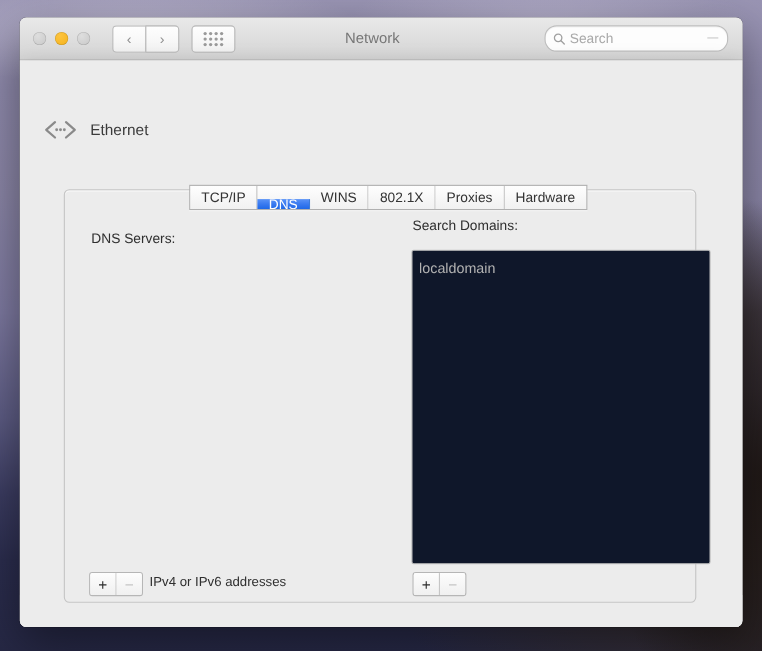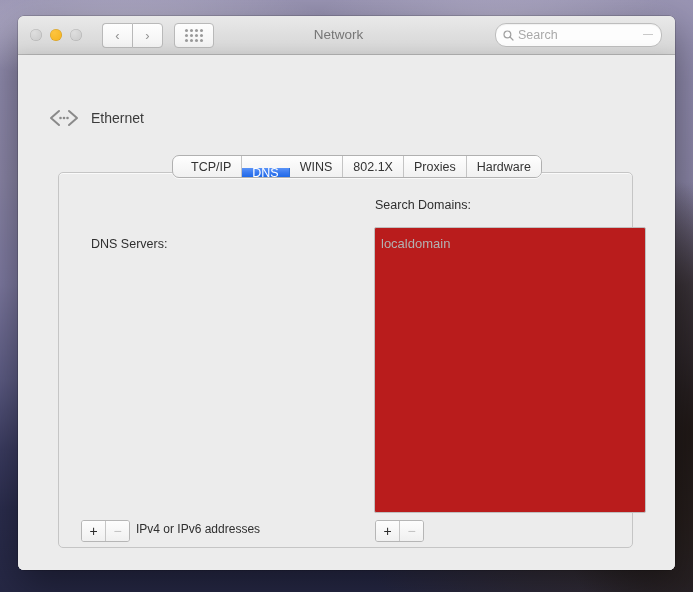--- a/index.html
+++ b/index.html
@@ -169,45 +169,44 @@
     height: 524px;
     background: #ececec;
     border-bottom-left-radius: 4px;
     border-bottom-right-radius: 4px;
     box-shadow: 0 8px 22px rgba(0,0,0,0.28), 0 1px 0 rgba(0,0,0,0.12);
   }
 
   
   #sheet-header {
     position: absolute;
-    left: 29px; top: 52px;
+    left: 20px; top: 52px;
     display: flex; align-items: center;
   }
   #ethernet-icon {
     width: 34px; height: 22px;
     margin-right: 10px;
   }
   #ethernet-label {
     font-size: 14px;
     color: #3b3b3b;
   }
 
   
   #tabbar {
     position: absolute;
-    left: 154px; top: 100px;
+    left: 154px; top: 113px;
     display: flex;
     height: 21px;
     border: 1px solid #b0b0b0;
-    border-radius: 7px;
+    border-radius: 0;
     overflow: hidden;
     background: linear-gradient(180deg, #fefefe 0%, #f1f1f1 100%);
     box-shadow: 0 1px 0 rgba(255,255,255,0.7);
     z-index: 3;
-    padding-left: 8px;
   }
   .tab {
     padding: 0 10px;
     display: flex; align-items: center;
     font-size: 12.5px;
     color: #333;
     border-right: 1px solid #c4c4c4;
     background: linear-gradient(180deg, #fefefe 0%, #f1f1f1 100%);
   }
   .tab:last-child { border-right: none; }
@@ -227,21 +226,21 @@
     border: 1px solid #c5c5c5;
     border-radius: 5px;
     box-shadow: inset 0 1px 0 rgba(255,255,255,0.75);
   }
 
   .field-label {
     position: absolute;
     font-size: 12.5px;
     color: #2f2f2f;
   }
-  #dns-label    { left: 73px; top: 155px; margin-top: 27px; }
+  #dns-label    { left: 65px; top: 155px; }
   #search-label { left: 357px; top: 143px; }
 
   
   #dns-list {
     position: absolute;
     left: 62px; top: 172px;
     width: 276px; height: 286px;
     background: #ffffff;
     border: 2px solid #6f9fe1;
     border-radius: 2px;
@@ -253,21 +252,21 @@
     font-size: 13px;
     color: #1d1d1d;
     padding: 1px 0 1px 6px;
     line-height: 19px;
   }
 
   #search-domains-list {
     position: absolute;
     left: 356px; top: 172px;
     width: 272px; height: 286px;
-    background: #b91c1c;
+    background: #0f172a;
     border: 1px solid #bfbfbf;
     border-radius: 2px;
     box-sizing: border-box;
     overflow: hidden;
     padding: 5px 0 0 0;
   }
   .domain-row {
     font-size: 13px;
     color: #b2b2b2;
     padding: 1px 0 1px 6px;

